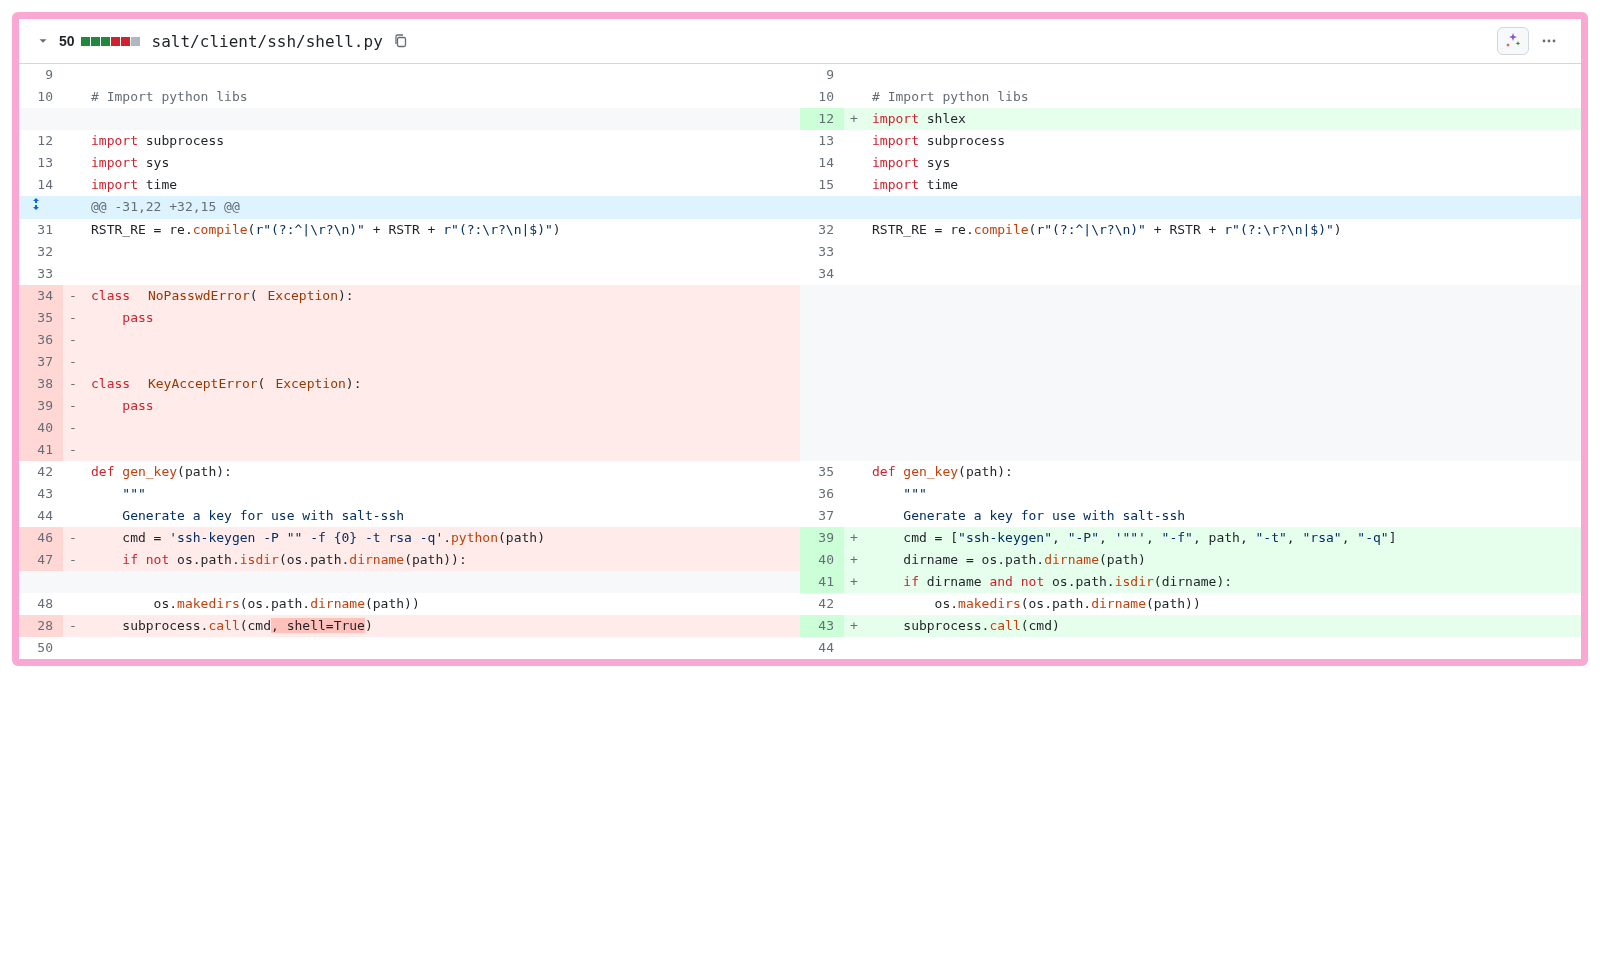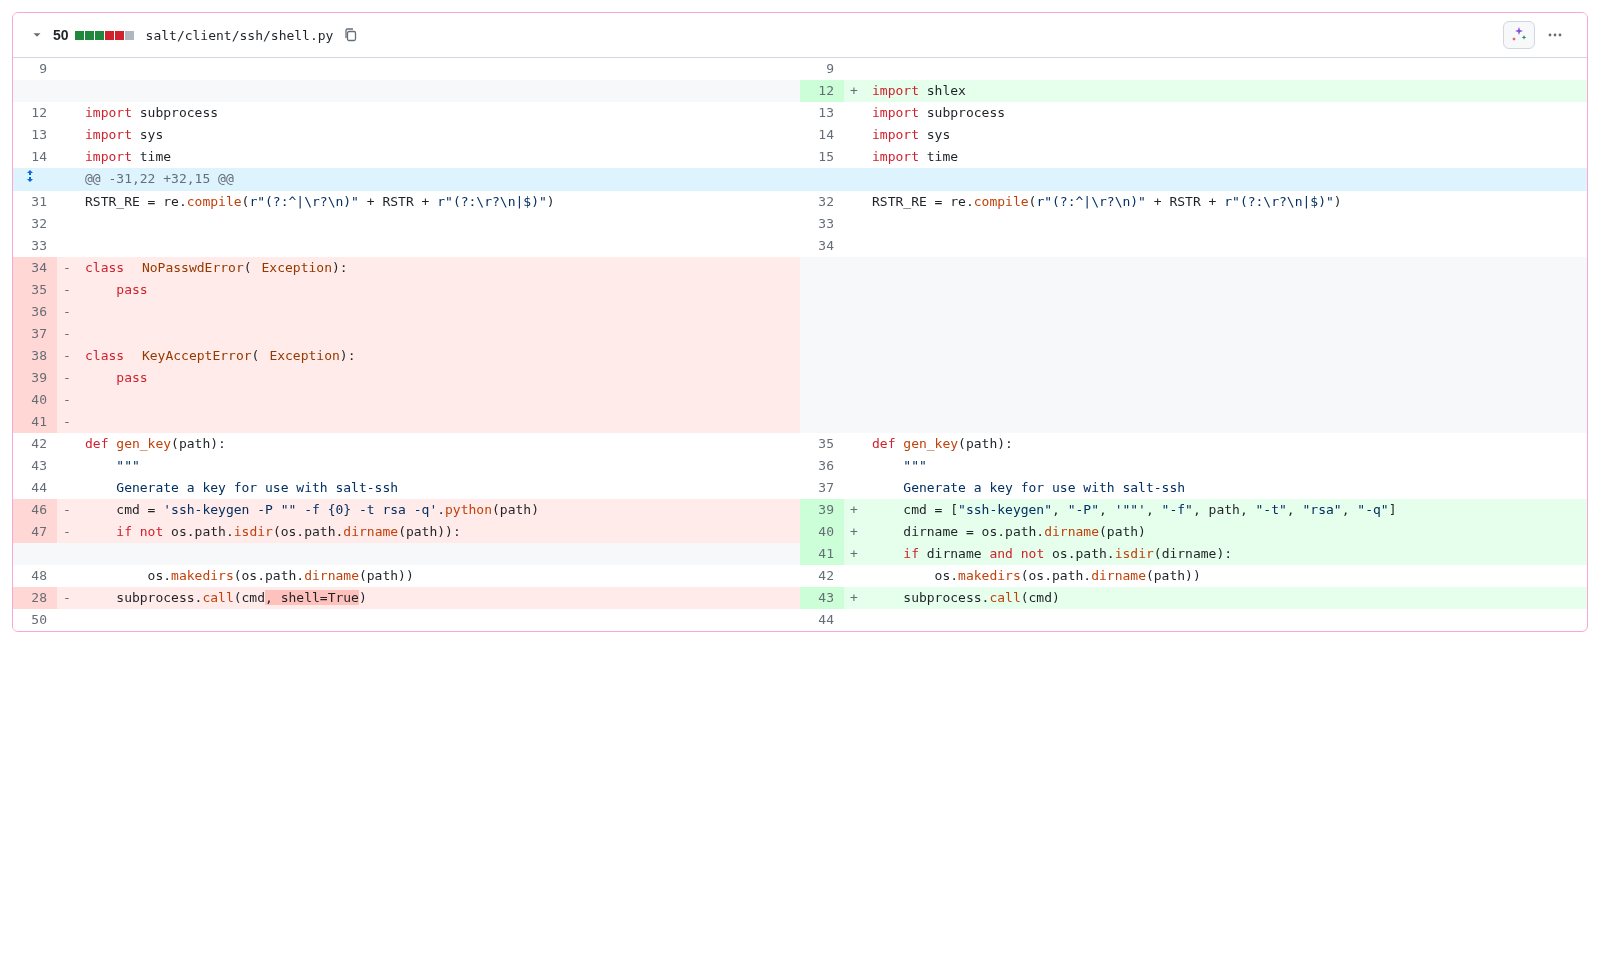--- a/index.html
+++ b/index.html
@@ -1,26 +1,26 @@
 <!DOCTYPE html>
 <html><head>
 <meta charset="utf-8">
 <style>
 * { box-sizing: border-box; margin: 0; padding: 0; }
 body { font-family: -apple-system, BlinkMacSystemFont, "Segoe UI", Helvetica, Arial, sans-serif; font-size: 14px; color: #1f2328; background: #fff; padding: 12px; }
-.file-container { border: 1px solid #f9a8d4; border-radius: 6px; overflow: hidden; }
+.file-container { border: 7px solid #f9a8d4; border-radius: 6px; overflow: hidden; }
 .file-header { display: flex; align-items: center; padding: 8px 16px; background: #fff; border-bottom: 1px solid #d0d7de; }
 .chevron { width: 16px; height: 16px; margin-right: 8px; display: flex; align-items: center; justify-content: center; cursor: pointer; }
 .diffstat-count { font-weight: 600; margin-right: 6px; }
 .diffstat-bars { display: inline-flex; gap: 1px; margin-right: 12px; }
 .diffstat-bar { width: 9px; height: 9px; }
 .bar-add { background: #1f883d; }
 .bar-del { background: #cf222e; }
 .bar-neutral { background: #afb8c1; }
-.file-path { font-family: ui-monospace, SFMono-Regular, "SF Mono", Menlo, Consolas, monospace; font-size: 13px; color: #1f2328; }
+.file-path { font-family: ui-monospace, SFMono-Regular, "SF Mono", Menlo, Consolas, monospace; font-size: 16px; color: #1f2328; }
 .copy-btn { margin-left: 8px; padding: 2px; cursor: pointer; color: #656d76; display: inline-flex; align-items: center; }
 .header-actions { margin-left: auto; display: flex; align-items: center; gap: 4px; }
 .action-btn { width: 32px; height: 28px; border: 1px solid #d0d7de; border-radius: 6px; background: #f6f8fa; display: flex; align-items: center; justify-content: center; cursor: pointer; }
 .kebab { display: flex; align-items: center; justify-content: center; width: 32px; height: 28px; cursor: pointer; color: #656d76; }
 .diff-table { width: 100%; border-collapse: collapse; font-family: ui-monospace, SFMono-Regular, "SF Mono", Menlo, Consolas, monospace; font-size: 13px; line-height: 22px; table-layout: fixed; }
 .diff-table td { vertical-align: top; white-space: pre; padding: 0; }
 td.ln { width: 44px; min-width: 44px; text-align: right; padding-right: 10px; color: #656d76; user-select: none; background: #fff; }
 td.ln.del { background: #ffd7d5; }
 td.ln.add { background: #ccffd8; }
 td.ln.hunk { background: #ddf4ff; }
@@ -98,20 +98,28 @@
     <tbody id="diff-body">
         <tr>
           <td class="ln">9</td>
           <td class="marker"></td>
           <td class="code"></td>
           <td class="ln">9</td>
           <td class="marker"></td>
           <td class="code"></td>
         </tr>
         <tr>
+          <td class="ln">10</td>
+          <td class="marker"></td>
+          <td class="code"><span class="tk-cmt"># Import python libs</span></td>
+          <td class="ln">10</td>
+          <td class="marker"></td>
+          <td class="code"><span class="tk-cmt"># Import python libs</span></td>
+        </tr>
+        <tr>
           <td class="ln empty"></td>
           <td class="marker empty"></td>
           <td class="code empty"></td>
           <td class="ln add">12</td>
           <td class="marker add">+</td>
           <td class="code add"><span class="tk-kw">import</span> shlex</td>
         </tr>
         <tr>
           <td class="ln">12</td>
           <td class="marker"></td>

